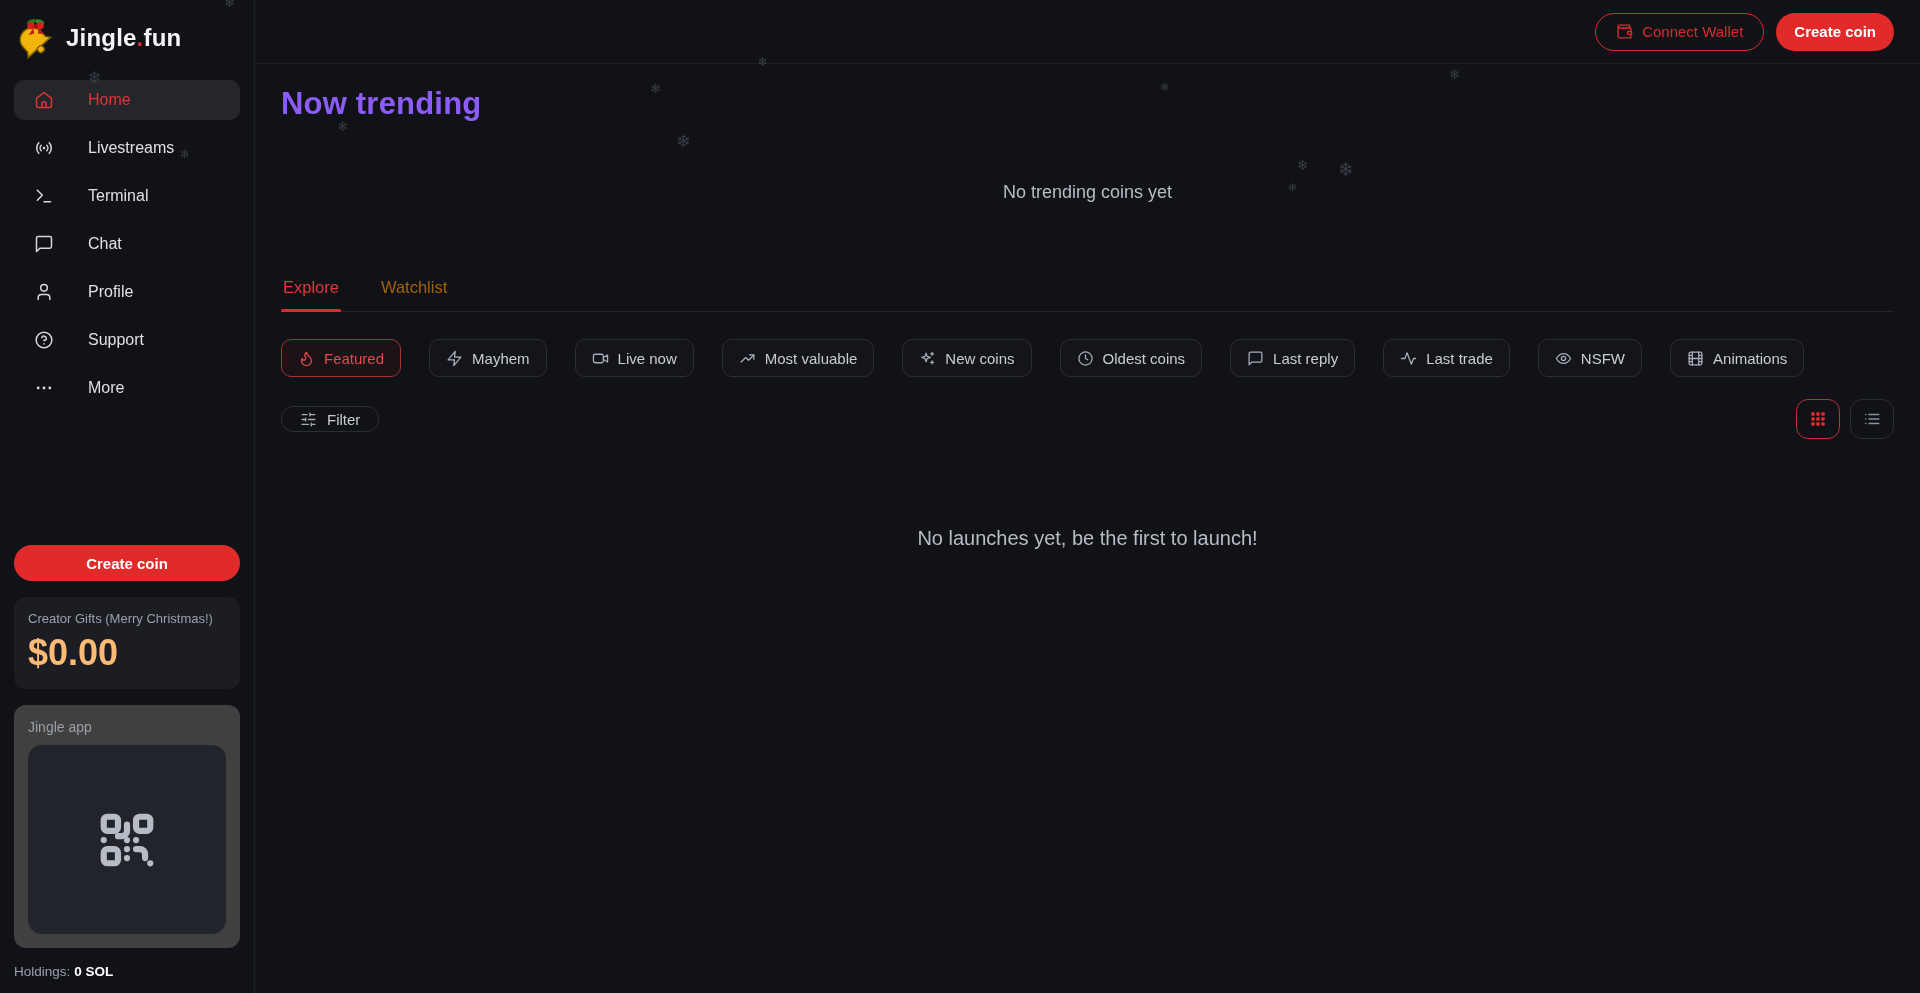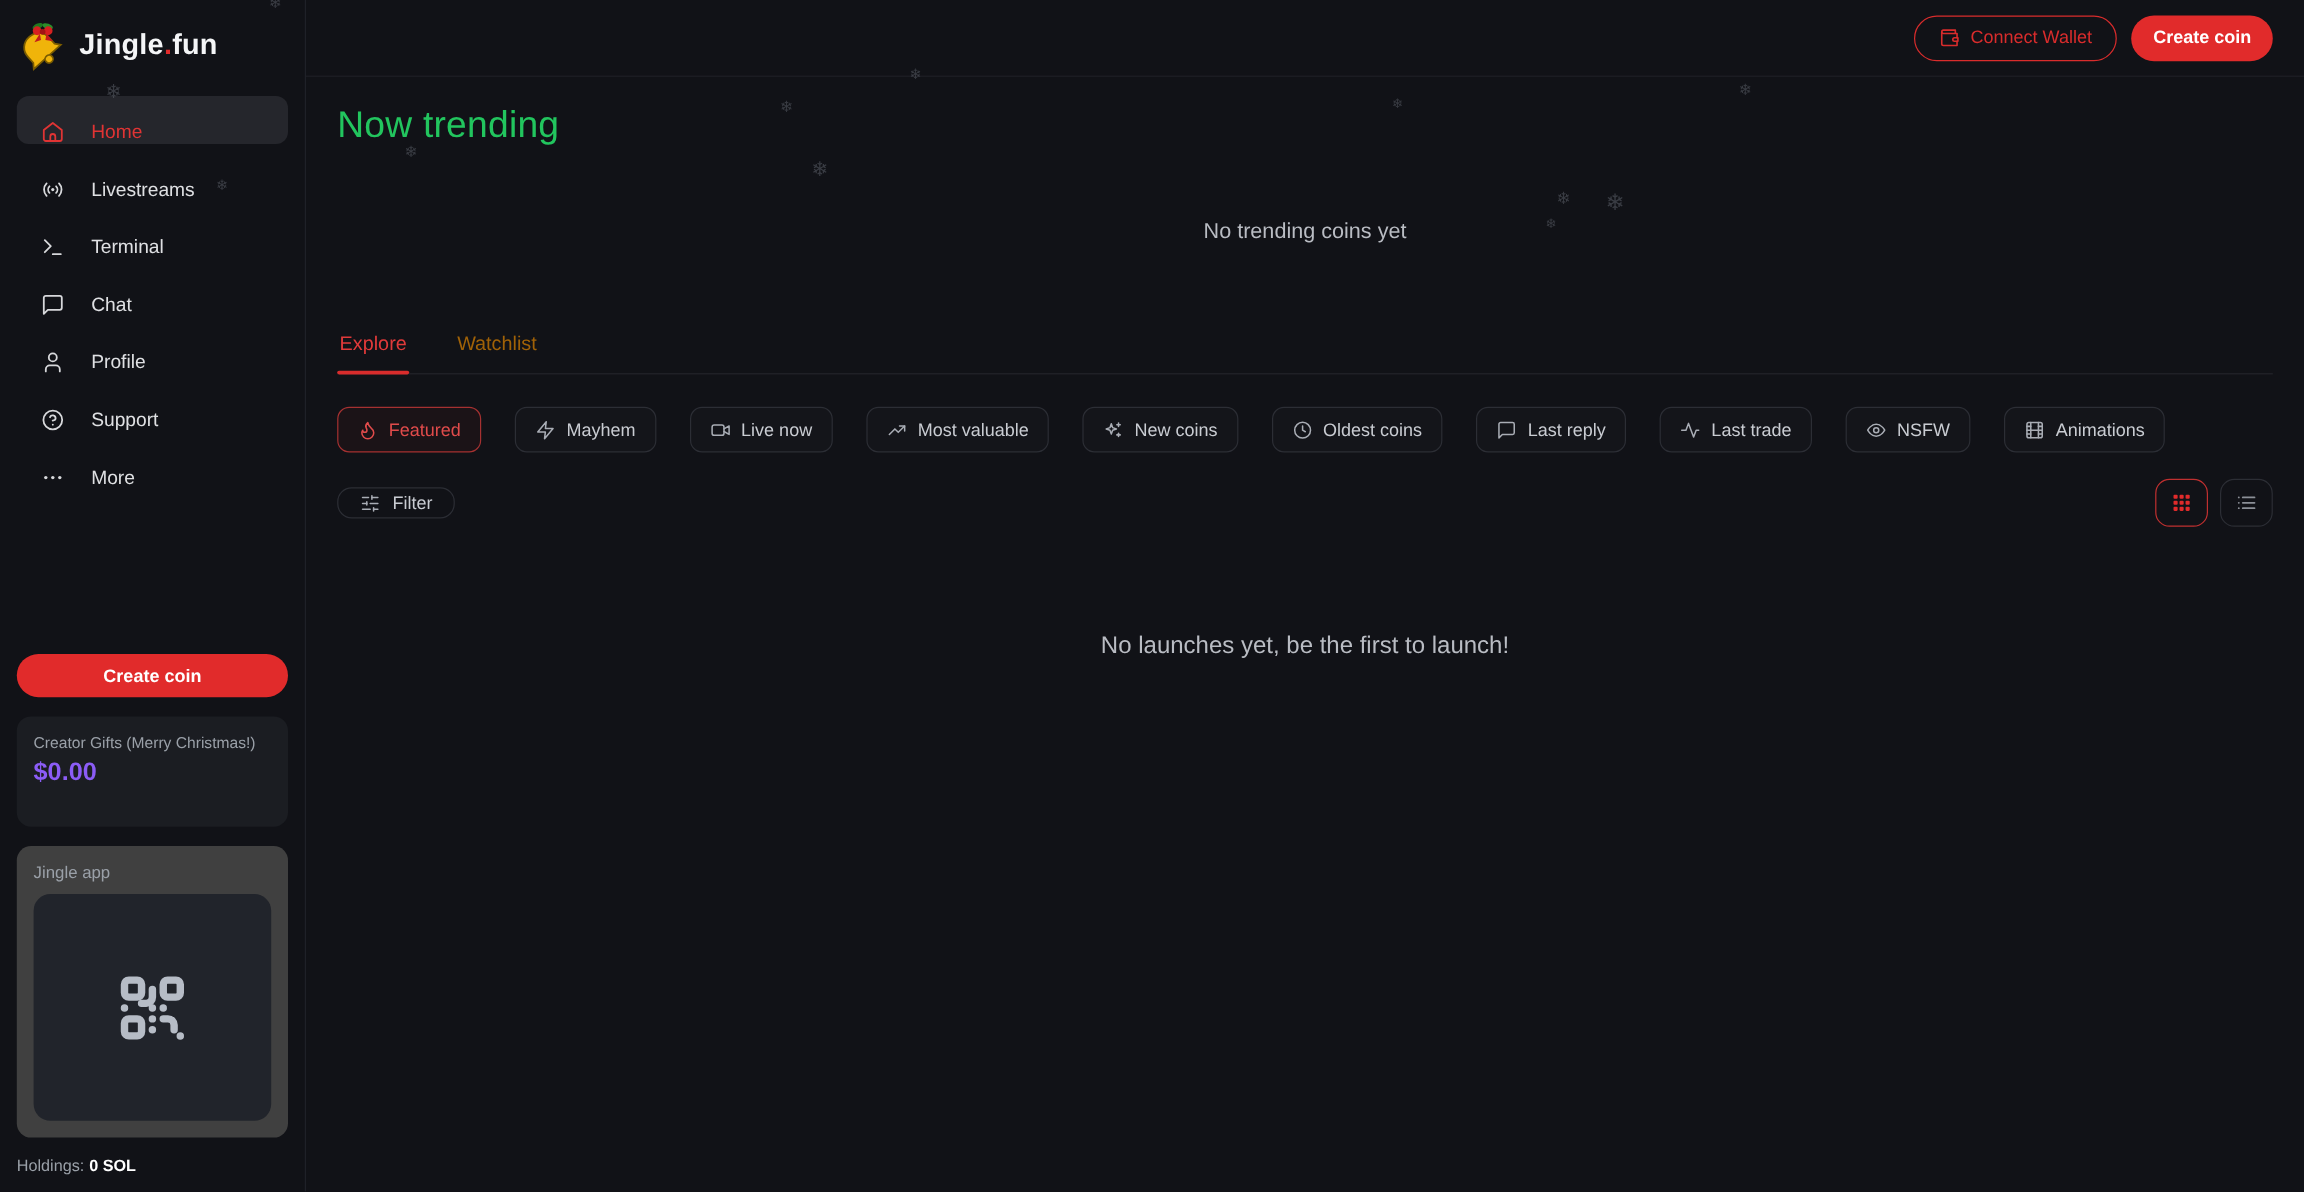--- a/index.html
+++ b/index.html
@@ -18,41 +18,41 @@
     display:flex; flex-direction:column;
     padding:10px 14px 14px 14px;
   }
   .logo-row { display:flex; align-items:center; gap:8px; height:56px; cursor:pointer; margin-bottom:14px;text-align:right; }
   .logo-row svg { width:44px; height:44px; }
   .brand { font-size:24px; font-weight:700; color:#f4f5f7; letter-spacing:.2px; }
   .brand .dot { color:#e12b2b; }
 
   .nav { display:flex; flex-direction:column; gap:8px; }
   .nav-item {
-    display:flex; align-items:flex-end; gap:22px;
+    display:flex; align-items:center; gap:34px;
     height:40px; padding:0 20px; border-radius:10px;
     color:#dfe0e3; font-size:16px; cursor:pointer;
   }
   .nav-item .nicon { width:20px; height:20px; color:#d7d8db; display:flex; }
   .nav-item.active { background:#25262c; color:#e03434; }
   .nav-item.active .nicon { color:#e03434; }
   .nicon svg { width:20px; height:20px; }
 
   .side-bottom { margin-top:auto; display:flex; flex-direction:column; }
   .create-coin-side {
     height:36px; border:none; border-radius:18px;
     background:#e12b2b; color:#fff; font-size:15px; font-weight:600;
     font-family:inherit; cursor:pointer; width:100%;
   }
   .gift-card {
     margin-top:16px; background:#1b1d22; border-radius:12px;
     padding:14px 14px 16px 14px; height:92px;
   }
   .gift-label { font-size:13px; color:#9aa0a8; }
-  .gift-amount { font-size:21px; font-weight:700; color:#8b5cf6; margin-top:6px; }
+  .gift-amount { font-size:36px; font-weight:700; color:#fdba74; margin-top:6px; }
   .app-card {
     margin-top:16px; background:#404040; border-radius:12px;
     padding:14px; height:243px; display:flex; flex-direction:column;
   }
   .app-card-label { font-size:14px; color:#9aa0a8; }
   .qr-box {
     margin-top:10px; flex:1; background:#21242b; border-radius:14px;
     display:flex; align-items:center; justify-content:center;
   }
   .qr-box svg { width:62px; height:62px; color:#b6bcc6; }
@@ -73,21 +73,21 @@
     color:#d92c2c; font-size:15px; font-family:inherit; cursor:pointer;
   }
   .btn-outline-red svg { width:17px; height:17px; }
   .btn-solid-red {
     height:38px; padding:0 18px; border-radius:19px;
     background:#e12b2b; border:none; color:#fff;
     font-size:15px; font-weight:600; font-family:inherit; cursor:pointer;
   }
 
   .content { padding:22px 26px 0 26px; flex:1; }
-  .page-title { font-size:31px; font-weight:400; color:#22c55e; letter-spacing:.2px; }
+  .page-title { font-size:31px; font-weight:700; color:#8b5cf6; letter-spacing:.2px; }
   .empty-trending {
     height:140px; display:flex; align-items:center; justify-content:center;
     color:#b9bcc3; font-size:18px;
   }
   .tabs {
     margin-top:12px; display:flex; gap:38px;
     border-bottom:1px solid #23252b;
   }
   .tab {
     position:relative; padding:4px 2px 14px 2px;

